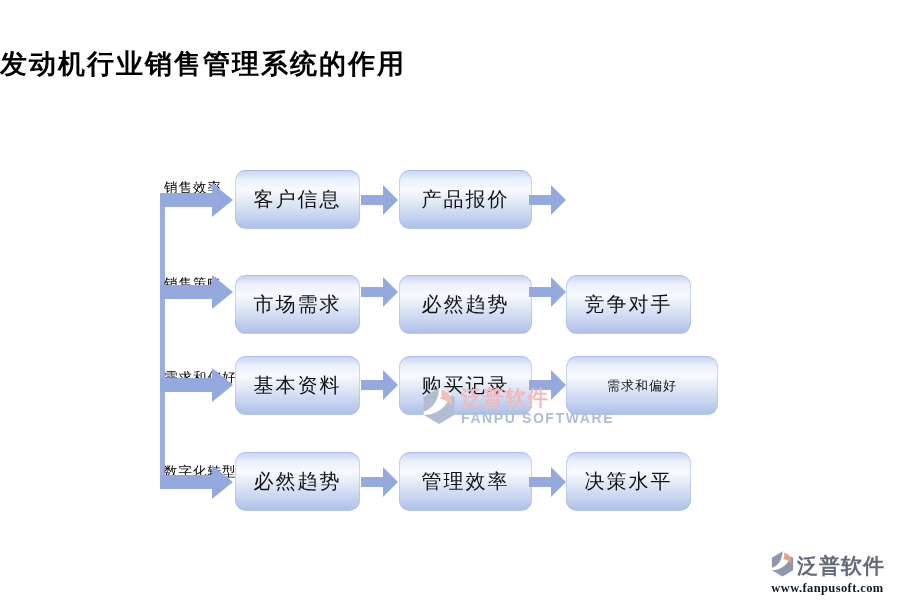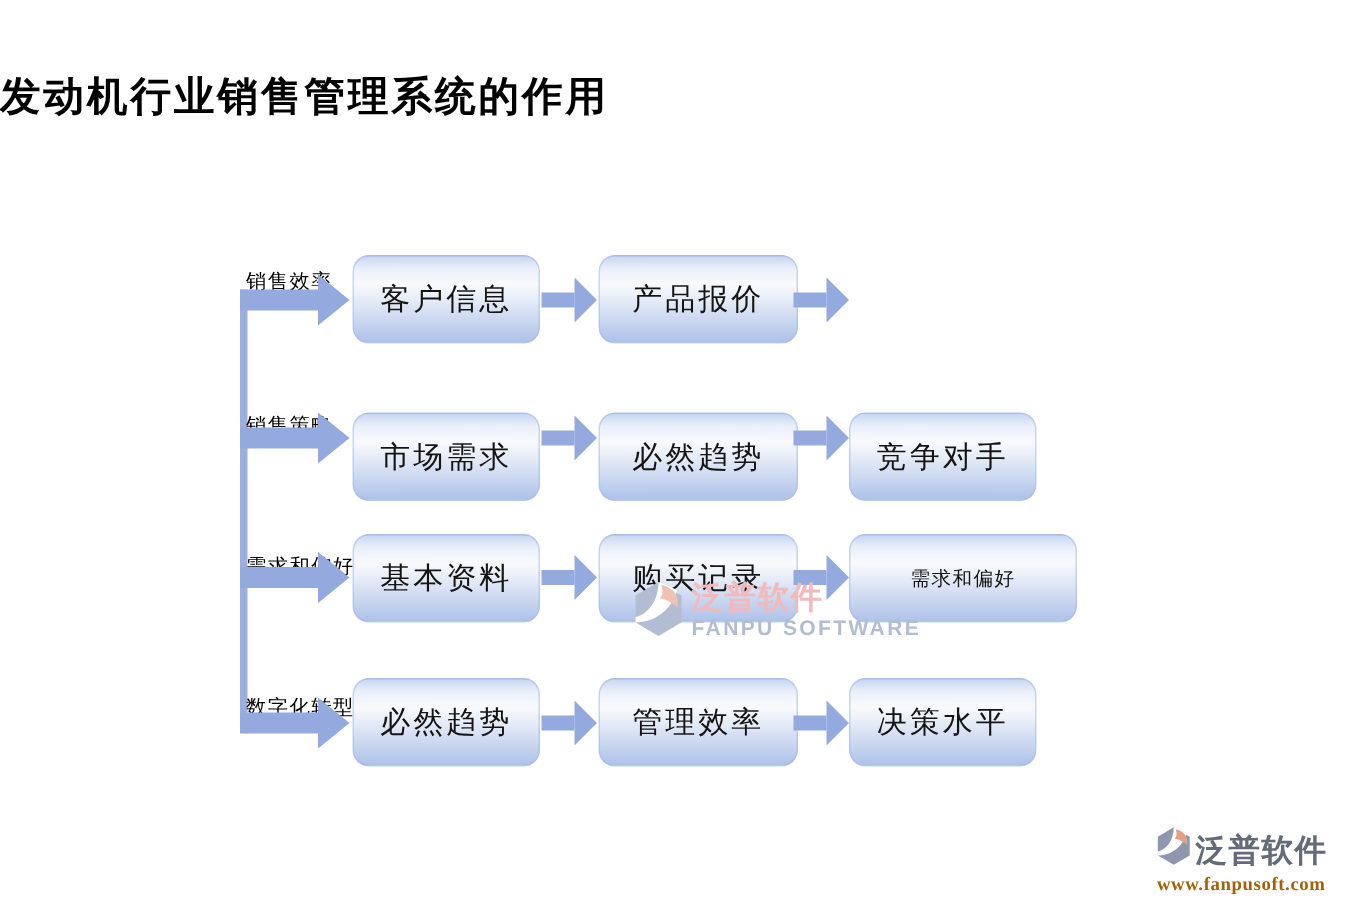--- a/index.html
+++ b/index.html
@@ -53,21 +53,21 @@
   .watermark .wm-text{margin-left:4px;}
   .wm-brand{font-family:"Liberation Serif","DejaVu Serif",serif;font-size:21px;font-weight:bold;
     color:#f0b9bc;letter-spacing:1px;line-height:22px;}
   .wm-sub{font-size:14px;font-weight:bold;color:#b2bdd2;letter-spacing:1.6px;margin-top:1px;}
   
   .footer-logo{position:absolute;left:770px;top:551px;z-index:6;}
   .fl-row{display:flex;align-items:center;}
   .fl-brand{font-family:"Liberation Serif","DejaVu Serif",serif;font-size:21px;font-weight:bold;
     color:#646a78;letter-spacing:1px;margin-left:2px;}
   .fl-url{font-family:"Liberation Serif","DejaVu Serif",serif;font-size:12.5px;font-weight:bold;
-    color:#a16207;letter-spacing:0.4px;text-align:center;margin-top:0px;}
+    color:#0f172a;letter-spacing:0.4px;text-align:center;margin-top:0px;}
 </style>
 </head>
 <body>
 
 <div class="canvas">
 
   <div class="title">发动机行业销售管理系统的作用</div>
 
   <div class="trunk"></div>
 

